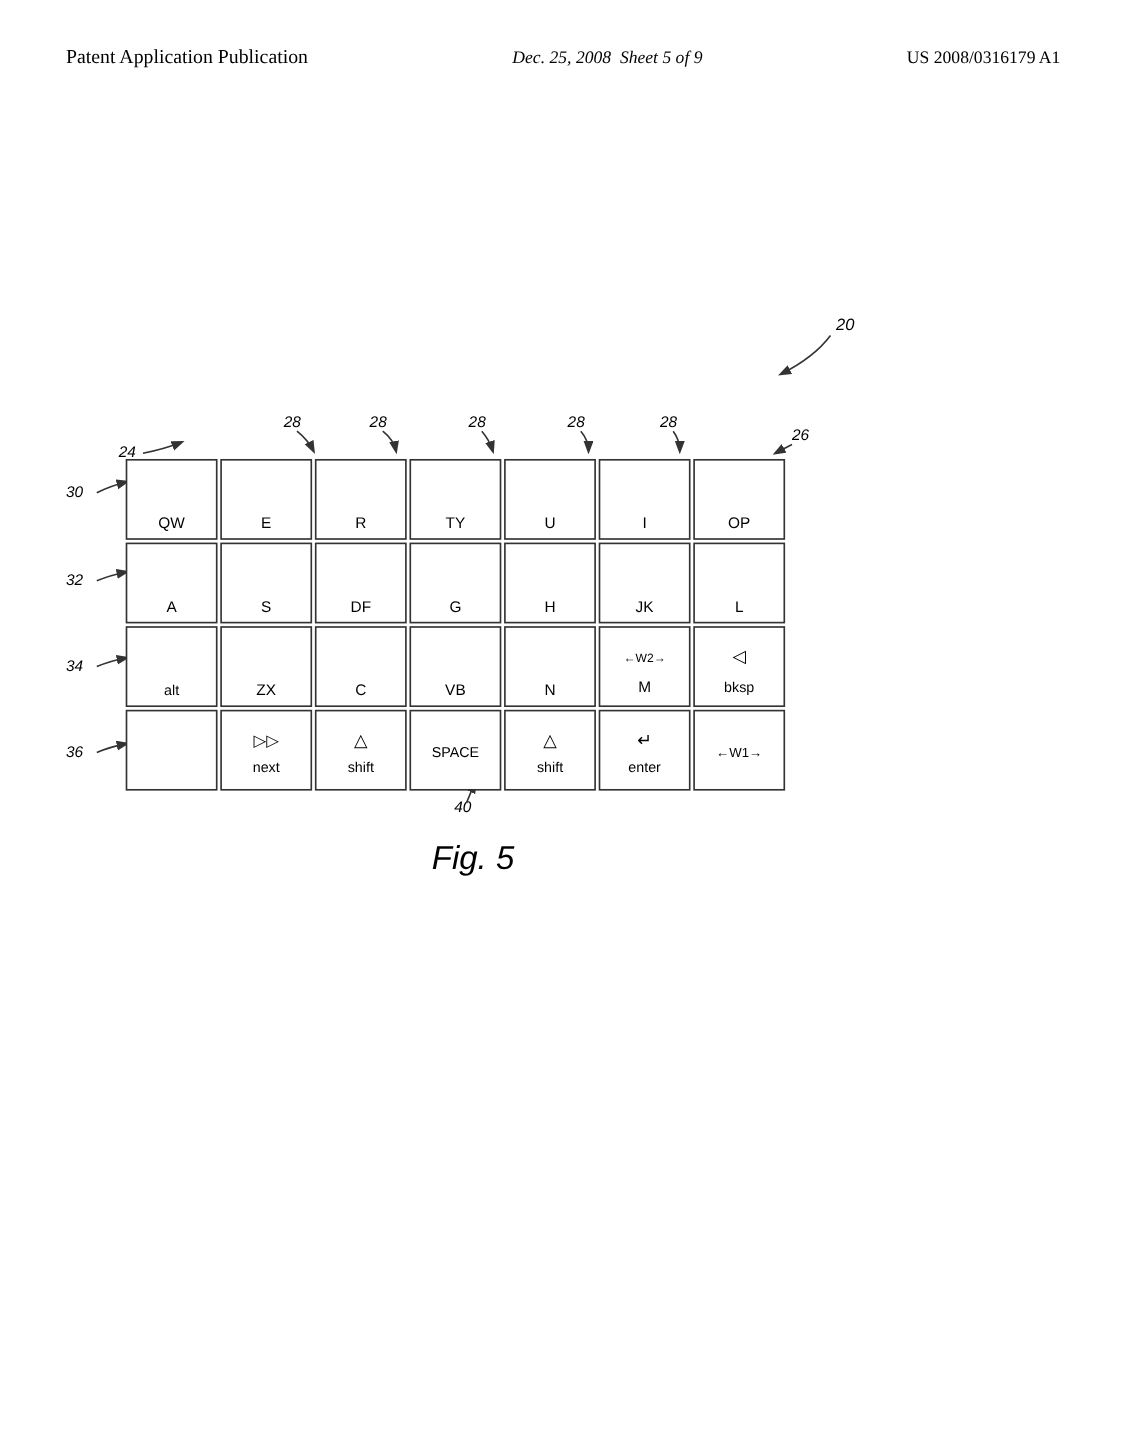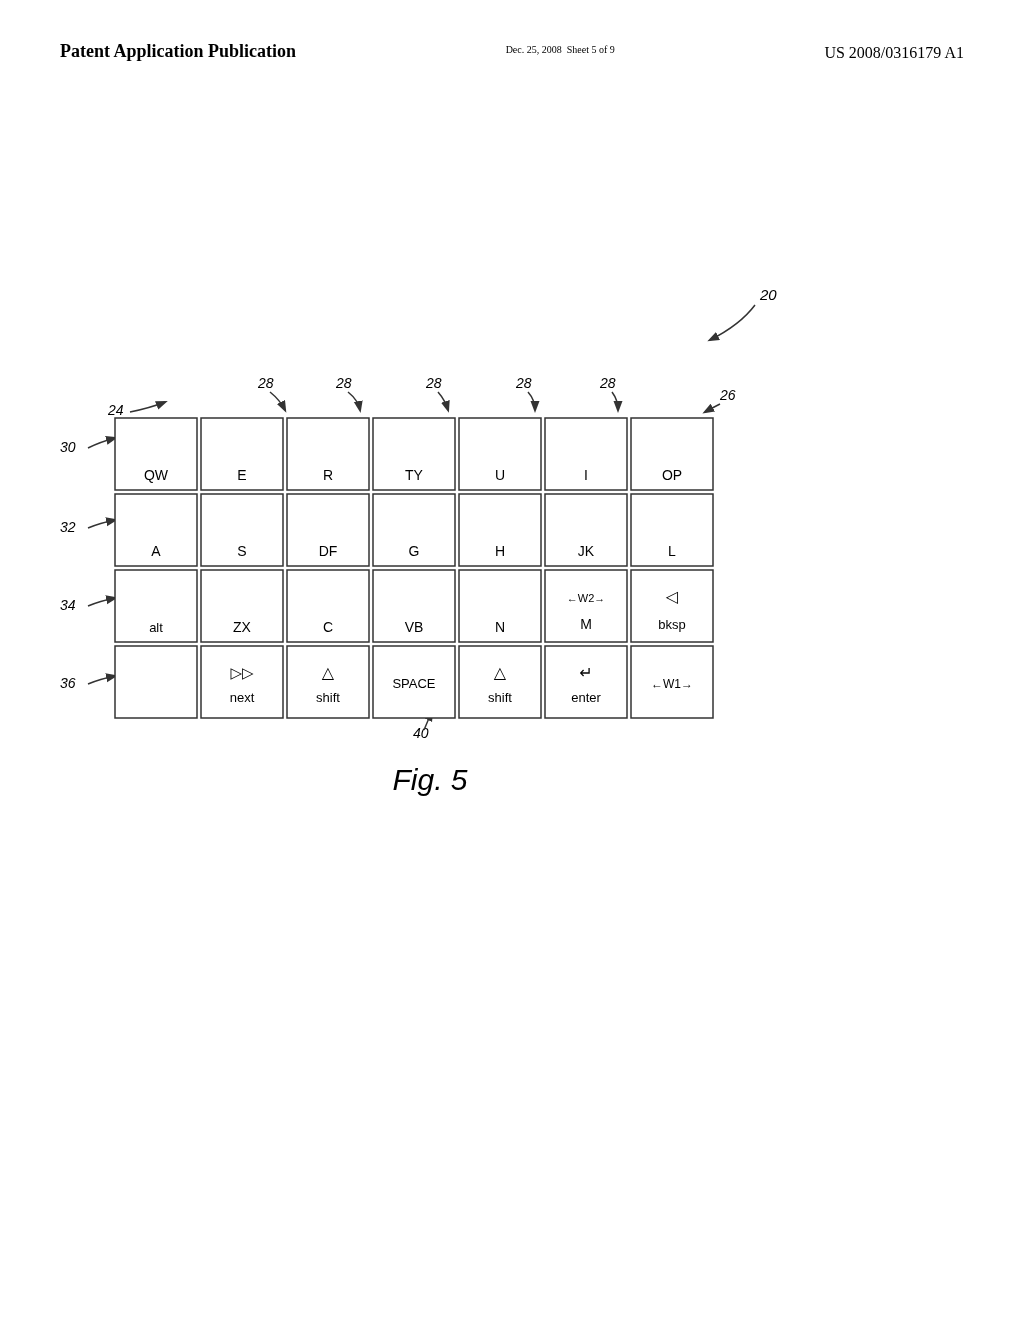--- a/index.html
+++ b/index.html
@@ -14,29 +14,30 @@
 
     .header {
       display: flex;
       align-items: flex-start;
       padding: 40px 60px 0 60px;
       justify-content: space-between;
     }
 
     .header-left {
       font-size: 18px;
-      font-weight: bold;
+      font-weight: normal;
       max-width: 350px;
       line-height: 1.3;
     }
 
     .header-center {
-      font-size: 10px;
+      font-size: 16px;
       padding-top: 4px;
       white-space: nowrap;
+      font-style: italic;
     }
 
     .header-right {
       font-size: 16px;
       padding-top: 4px;
       white-space: nowrap;
       text-align: right;
     }
 
   </style>

